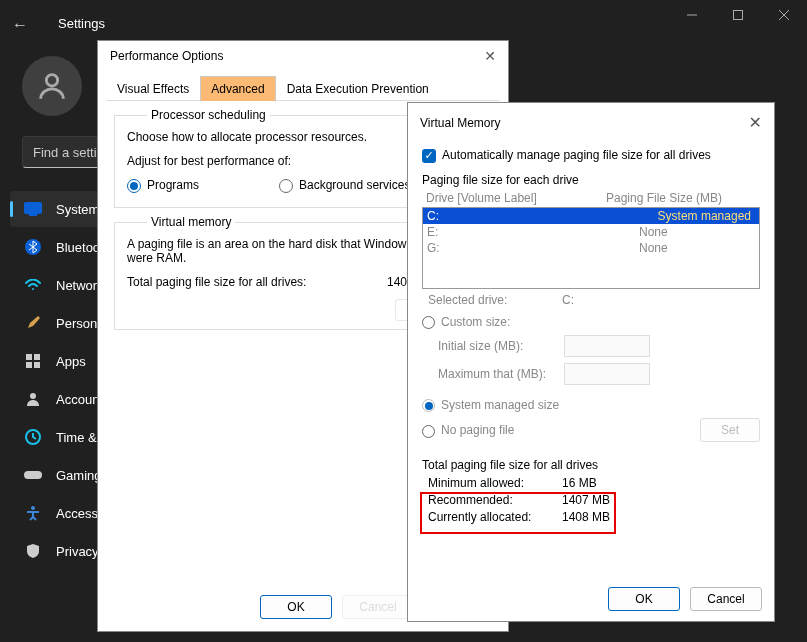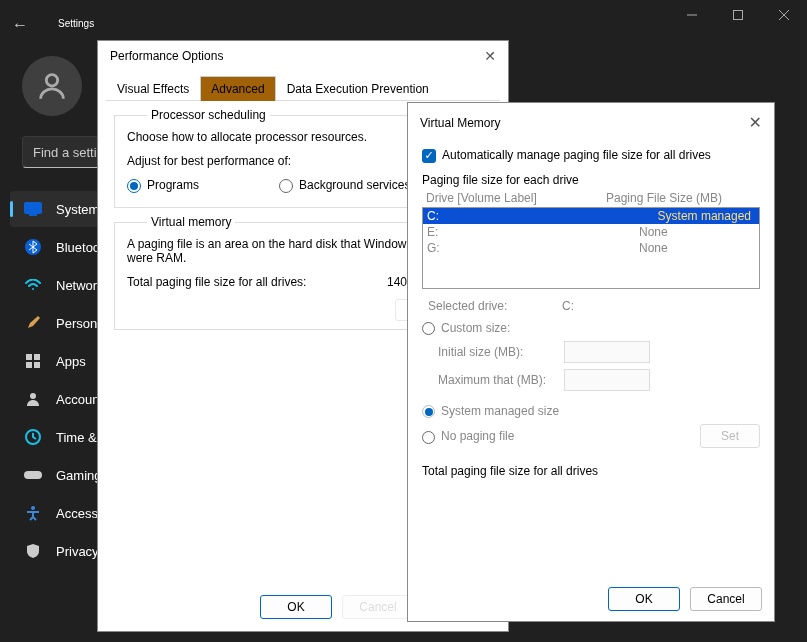--- a/index.html
+++ b/index.html
@@ -1,21 +1,21 @@
 <!DOCTYPE html>
 <html><head>
 <meta charset="utf-8">
 <style>
   * { box-sizing: border-box; margin: 0; padding: 0; font-family: "Segoe UI", sans-serif; }
   body { width: 807px; height: 642px; background: #202020; overflow: hidden; position: relative; }
 
   
   .topbar { height: 46px; display: flex; align-items: center; color: #fff; padding: 0 12px; }
   .topbar .back { width: 24px; font-size: 16px; color: #ccc; }
-  .topbar .title { font-size: 10px; margin-left: 22px; }
+  .topbar .title { font-size: 13px; margin-left: 22px; }
   .wincontrols { position: absolute; top: 0; right: 0; display: flex; }
   .wincontrols div { width: 46px; height: 30px; display: flex; align-items: center; justify-content: center; color: #aaa; font-size: 12px; }
   .wincontrols svg { width: 10px; height: 10px; stroke: #aaa; fill: none; }
 
   
   .leftpanel { position: absolute; left: 0; top: 46px; width: 300px; color: #fff; }
   .avatar { width: 60px; height: 60px; border-radius: 50%; background: #3f3f3f; margin: 10px 0 20px 22px; display: flex; align-items: center; justify-content: center; }
   .avatar svg { width: 34px; height: 34px; stroke: #aaa; fill: none; stroke-width: 2; }
   .search { margin: 0 14px 22px 22px; background: #2d2d2d; border: 1px solid #3a3a3a; border-bottom: 1px solid #bbb; border-radius: 4px; height: 32px; display: flex; align-items: center; padding: 0 10px; color: #ccc; font-size: 13px; }
   .navlist { display: flex; flex-direction: column; }
@@ -28,21 +28,21 @@
   
   .dialog { position: absolute; background: #fff; border: 1px solid #888; font-size: 12px; color: #000; }
   .dialog-title { display: flex; justify-content: space-between; align-items: center; padding: 5px 8px 5px 12px; font-size: 12px; }
   .close-x { font-size: 14px; color: #555; padding: 2px 4px; font-weight: 300; }
 
   
   .perf { left: 97px; top: 40px; width: 412px; height: 592px; z-index: 5; }
   .tabs { display: flex; padding: 4px 8px 0 8px; position: relative; }
   .tabs::after { content:""; position:absolute; left:8px; right:8px; bottom:0; height:1px; background:#ddd; z-index:-1;}
   .tab { padding: 5px 10px; font-size: 12px; border: 1px solid transparent; position: relative; top: 1px; }
-  .tab.active { border: 1px solid #ccc; border-bottom: 1px solid #fff; background: #a16207; }
+  .tab.active { border: 1px solid #ccc; border-bottom: 1px solid #fff; background: #fdba74; }
   .tab-body { padding: 14px 16px; }
   .group { border: 1px solid #ddd; padding: 10px 12px 14px 12px; margin-bottom: 14px; position: relative; }
   .group-legend { position: absolute; top: -8px; left: 8px; background: #fff; padding: 0 4px; font-size: 12px; margin-left: 24px; }
   .group p { margin: 4px 0 10px 0; font-size: 12px; }
   .radio-row { display: flex; gap: 80px; align-items: center; font-size: 12px; }
   .radio { width: 14px; height: 14px; border: 1px solid #666; border-radius: 50%; display: inline-flex; align-items: center; justify-content: center; margin-right: 6px; vertical-align: middle; }
   .radio.checked { border-color: #0067c0; }
   .radio.checked::after { content:""; width: 8px; height: 8px; background: #0067c0; border-radius: 50%; }
   .kv { display: flex; margin-top: 8px; }
   .kv .k { width: 260px; }
@@ -63,21 +63,21 @@
   .driverow { display:flex; padding: 0 4px; height:16px; align-items:center;}
   .driverow .c1 { width: 212px;}
   .driverow .c2 { flex:1; }
   .driverow.sel { background:#0a50d4; color:#fff;}
   .driverow.sel .c2 { color:#ffdf7b; text-align:right; padding-right:4px;}
   .dim { color:#888; }
   .vmem .radio { width:13px; height:13px; }
   .szrow { display:flex; align-items:center; margin:6px 0 0 16px; }
   .szrow .lbl { width: 126px; color:#888; font-size:12px;}
   .szrow input { width: 86px; height:22px; border:1px solid #ddd; }
-  .kvs { margin-top:10px; }
+  .kvs { margin-top:4px; }
   .kvs .r { display:flex; font-size:12px; margin: 3px 0 0 6px;}
   .kvs .r .k { width: 134px;}
   .highlight { position:absolute; border:2px solid #e60000; pointer-events:none; }
   .vmem .dlg-buttons { bottom: 10px; right: 12px; }
 
   .sectionlabel { font-size:12px; margin: 10px 0 2px 0;}
 </style>
 </head>
 <body>
 
@@ -295,18 +295,33 @@
 
     <div style="margin-top:13px;">
       <label class="dim"><span class="radio checked" style="border-color:#bbb;"></span><span>System managed size</span></label>
     </div>
     <div style="margin-top:6px; display:flex; align-items:center;">
       <label class="dim" style="flex:1;"><span class="radio"></span><span>No paging file</span></label>
       <div class="btn" style="min-width:60px; color:#bbb; border-color:#ddd;">Set</div>
     </div>
 
     <div class="sectionlabel" style="margin-top:16px;">Total paging file size for all drives</div>
+    <div class="kvs" style="position:relative;">
+      <div class="r">
+          <span class="k">Minimum allowed:</span>
+          <span>16 MB</span>
+        </div>
+      <div class="r">
+          <span class="k">Recommended:</span>
+          <span>1407 MB</span>
+        </div>
+      <div class="r">
+          <span class="k">Currently allocated:</span>
+          <span>1408 MB</span>
+        </div>
+      <div class="highlight" style="left:-2px; top:16px; width:196px; height:42px;"></div>
+    </div>
   </div>
   <div class="dlg-buttons">
     <div class="btn primary">OK</div>
     <div class="btn">Cancel</div>
   </div>
 </div>
 
 </body></html>

